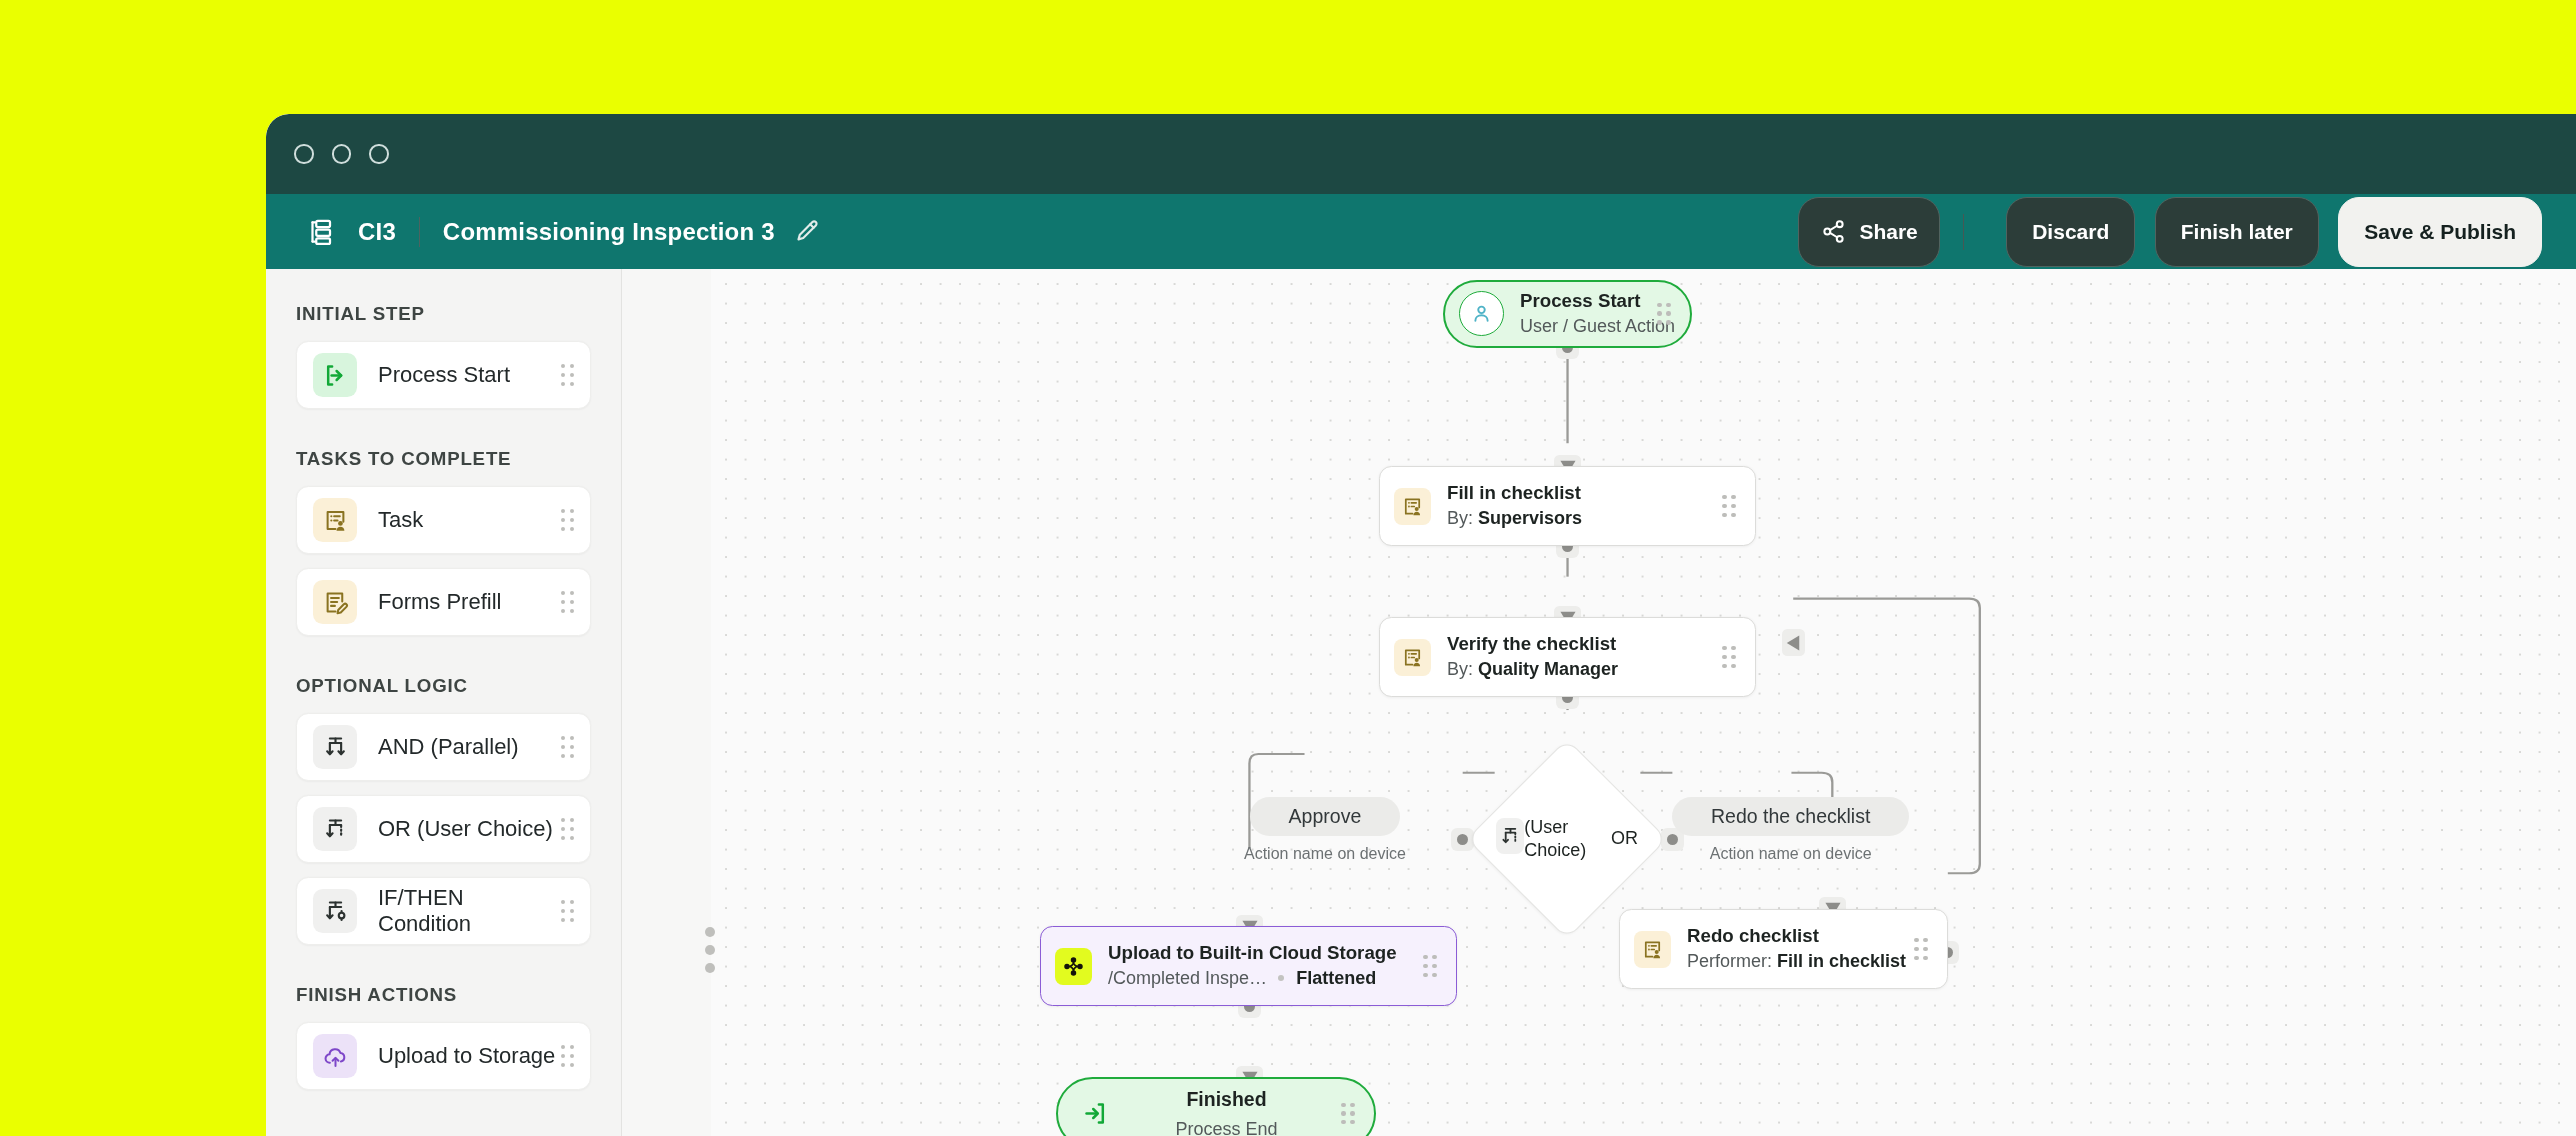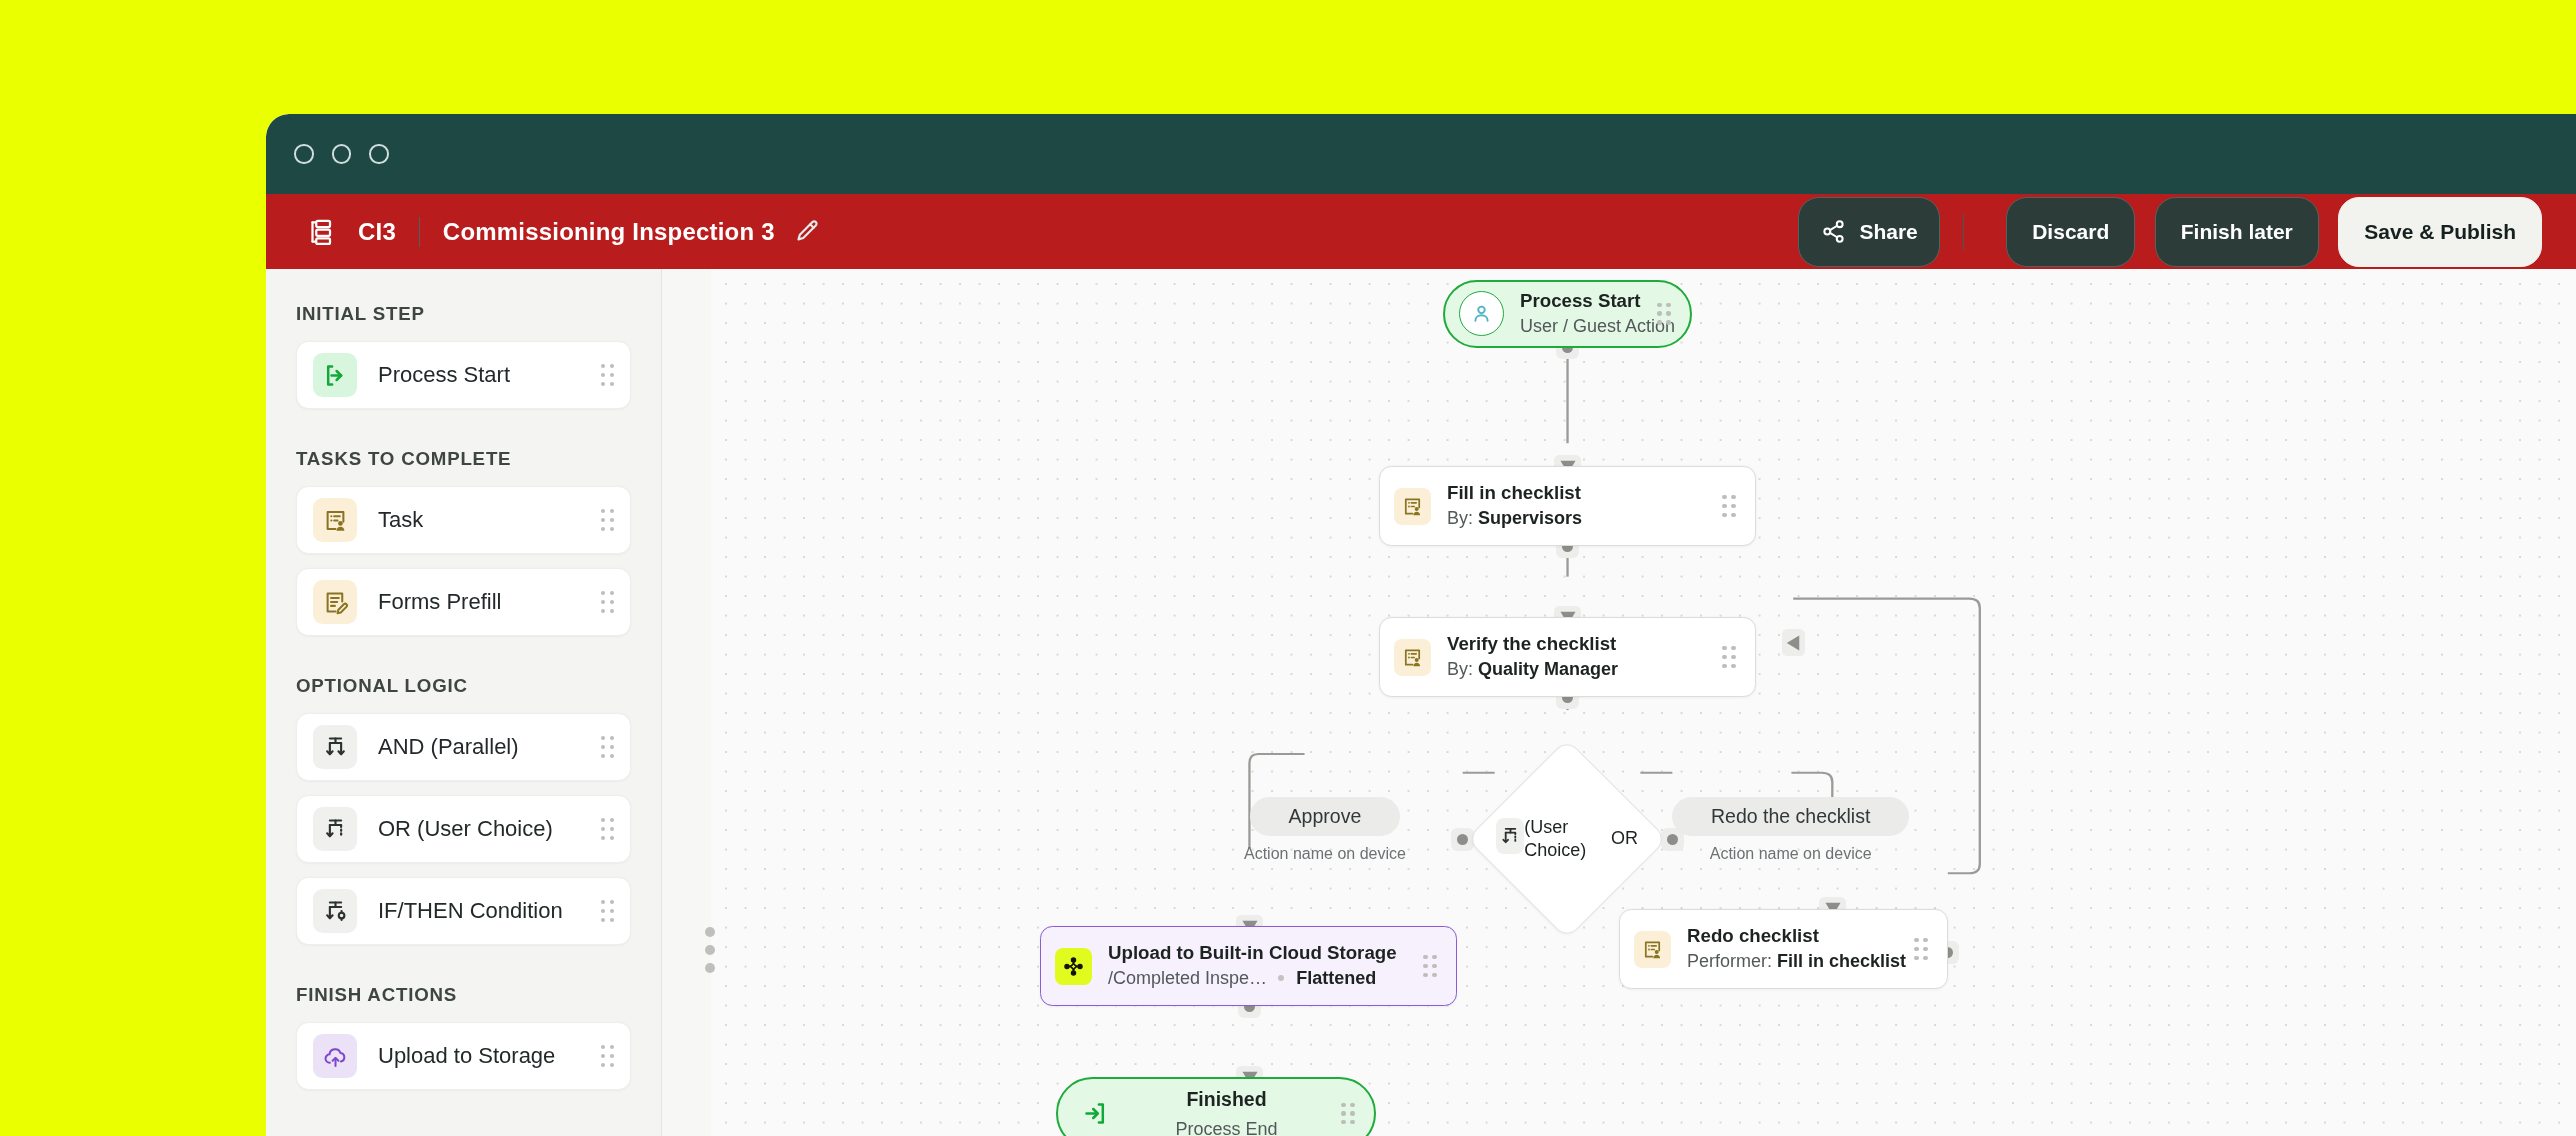--- a/index.html
+++ b/index.html
@@ -19,21 +19,21 @@
   .chrome{
     position:absolute;left:0;top:0;width:100%;height:80px;
     background:#1d4843;
     border-top-left-radius:23px;
   }
   .lights{position:absolute;left:28px;top:30px;display:flex;gap:18px;}
   .light{width:19.5px;height:19.5px;border-radius:50%;border:2.2px solid #cfdedc;box-sizing:border-box;}
   
   .toolbar{
     position:absolute;left:0;top:80px;width:100%;height:75px;
-    background:#b91c1c;
+    background:#0f766e;
     display:flex;
   }
   .tb-left{display:flex;align-items:center;padding-left:39px;gap:0;}
   .tb-appicon{width:30px;height:30px;color:#ffffff;display:block;}
   .tb-code{
     color:#ffffff;font-size:24px;font-weight:bold;margin-left:23px;letter-spacing:0.2px;
   }
   .tb-div{width:0.9px;height:30px;background:#4c6360;margin:0 23px;}
   .tb-title{color:#ffffff;font-size:24px;font-weight:bold;letter-spacing:0.2px;}
   .tb-edit{margin-left:19.5px;width:27px;height:27px;color:#e2ecea;display:block;cursor:pointer;}
@@ -44,21 +44,21 @@
   }
   .btn-ghost{
     background:#2c3d39;border:1.3px solid #51635f;color:#ffffff;padding:0 21px;gap:12.4px;
   }
   .btn-sep{width:0.9px;height:36px;background:#465854;margin:0 23px;}
   .btn-dark{background:#2c3d39;border:1.3px solid #51635f;color:#ffffff;padding:0 25px;margin-left:19.5px;}
   .btn-light{background:#f2f2ef;border:1.3px solid #f2f2ef;color:#15211f;padding:0 25px;margin-left:19.5px;}
   .share-ico{width:27px;height:27px;display:block;}
   
   .sidebar{
-    position:absolute;left:0;top:155px;width:396px;bottom:0;
+    position:absolute;left:0;top:155px;width:356px;bottom:0;
     background:#f4f4f3;
     border-right:0.9px solid #e3e3e1;
     box-sizing:border-box;
     padding:0 30px;
   }
   .sb-head{
     font-size:18.7px;font-weight:bold;color:#3e4543;letter-spacing:0.8px;
     margin-top:39px;margin-bottom:16px;
   }
   .sb-head.first{margin-top:34px;}

